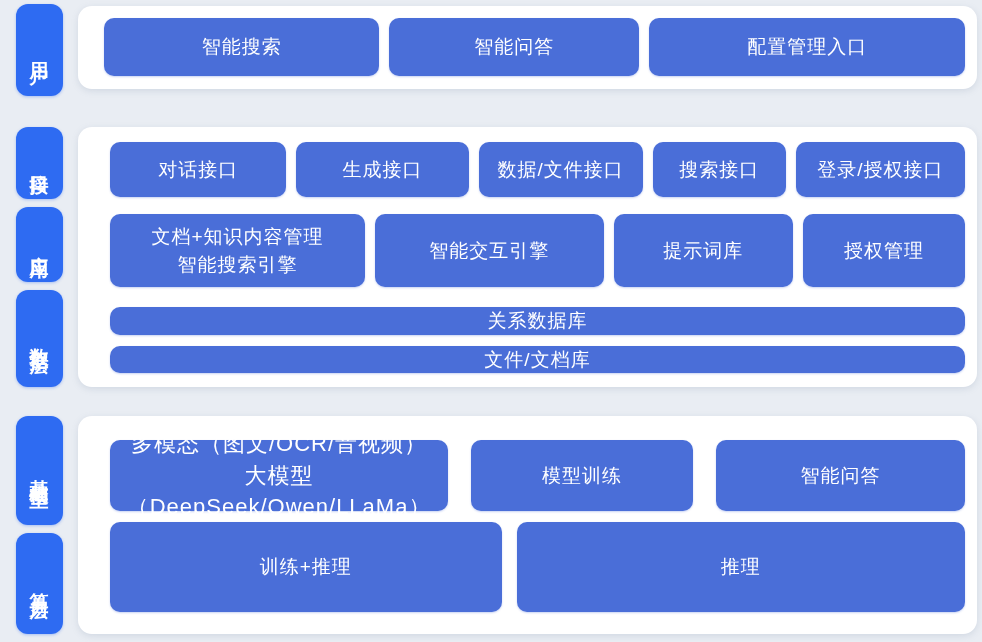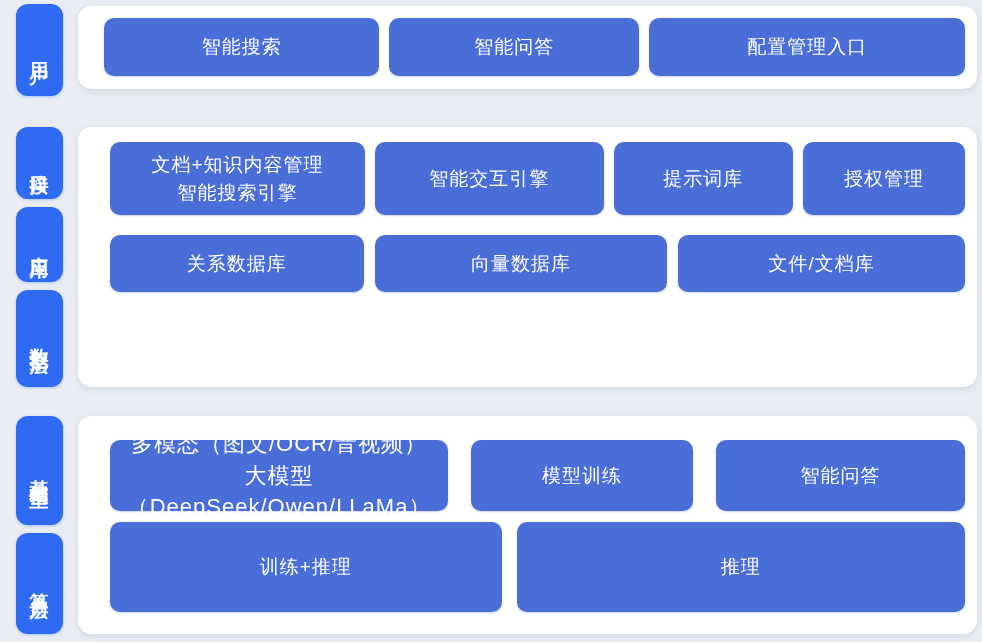--- a/index.html
+++ b/index.html
@@ -83,41 +83,55 @@
         <span class="badge-text">接口</span>
       </div>
       <div class="badge" style="flex:73;">
         <span class="badge-text">应用</span>
       </div>
       <div class="badge" style="flex:93;">
         <span class="badge-text">数据层</span>
       </div>
     </div>
     <div class="panel" style="padding:15px 12px 0 32px;">
+      <div class="row" style="height:55px; gap:10px; margin-bottom:17px;">
+        <div class="box" style="flex:175;">
+          <span>对话接口</span>
+        </div>
+        <div class="box" style="flex:171;">
+          <span>生成接口</span>
+        </div>
+        <div class="box" style="flex:163;">
+          <span>数据/文件接口</span>
+        </div>
+        <div class="box" style="flex:132;">
+          <span>搜索接口</span>
+        </div>
+        <div class="box" style="flex:168;">
+          <span>登录/授权接口</span>
+        </div>
+      </div>
       <div class="row" style="height:73px; gap:10px; margin-bottom:20px;">
         <div class="box" style="flex:253;">
           <span>文档+知识内容管理</span>
           <span>智能搜索引擎</span>
         </div>
         <div class="box" style="flex:227;">
           <span>智能交互引擎</span>
         </div>
         <div class="box" style="flex:178;">
           <span>提示词库</span>
         </div>
         <div class="box" style="flex:161;">
           <span>授权管理</span>
         </div>
       </div>
-      <div class="row" style="height:57px; gap:11px;">
+      <div class="row" style="height:57px; gap:11px;flex-direction:column;">
         <div class="box" style="flex:253;">
           <span>关系数据库</span>
-        </div>
-        <div class="box" style="flex:292;">
-          <span>向量数据库</span>
         </div>
         <div class="box" style="flex:286;">
           <span>文件/文档库</span>
         </div>
       </div>
     </div>
   </div>
 
   <div class="section" style="height:218px;">
     <div class="badge-col">

